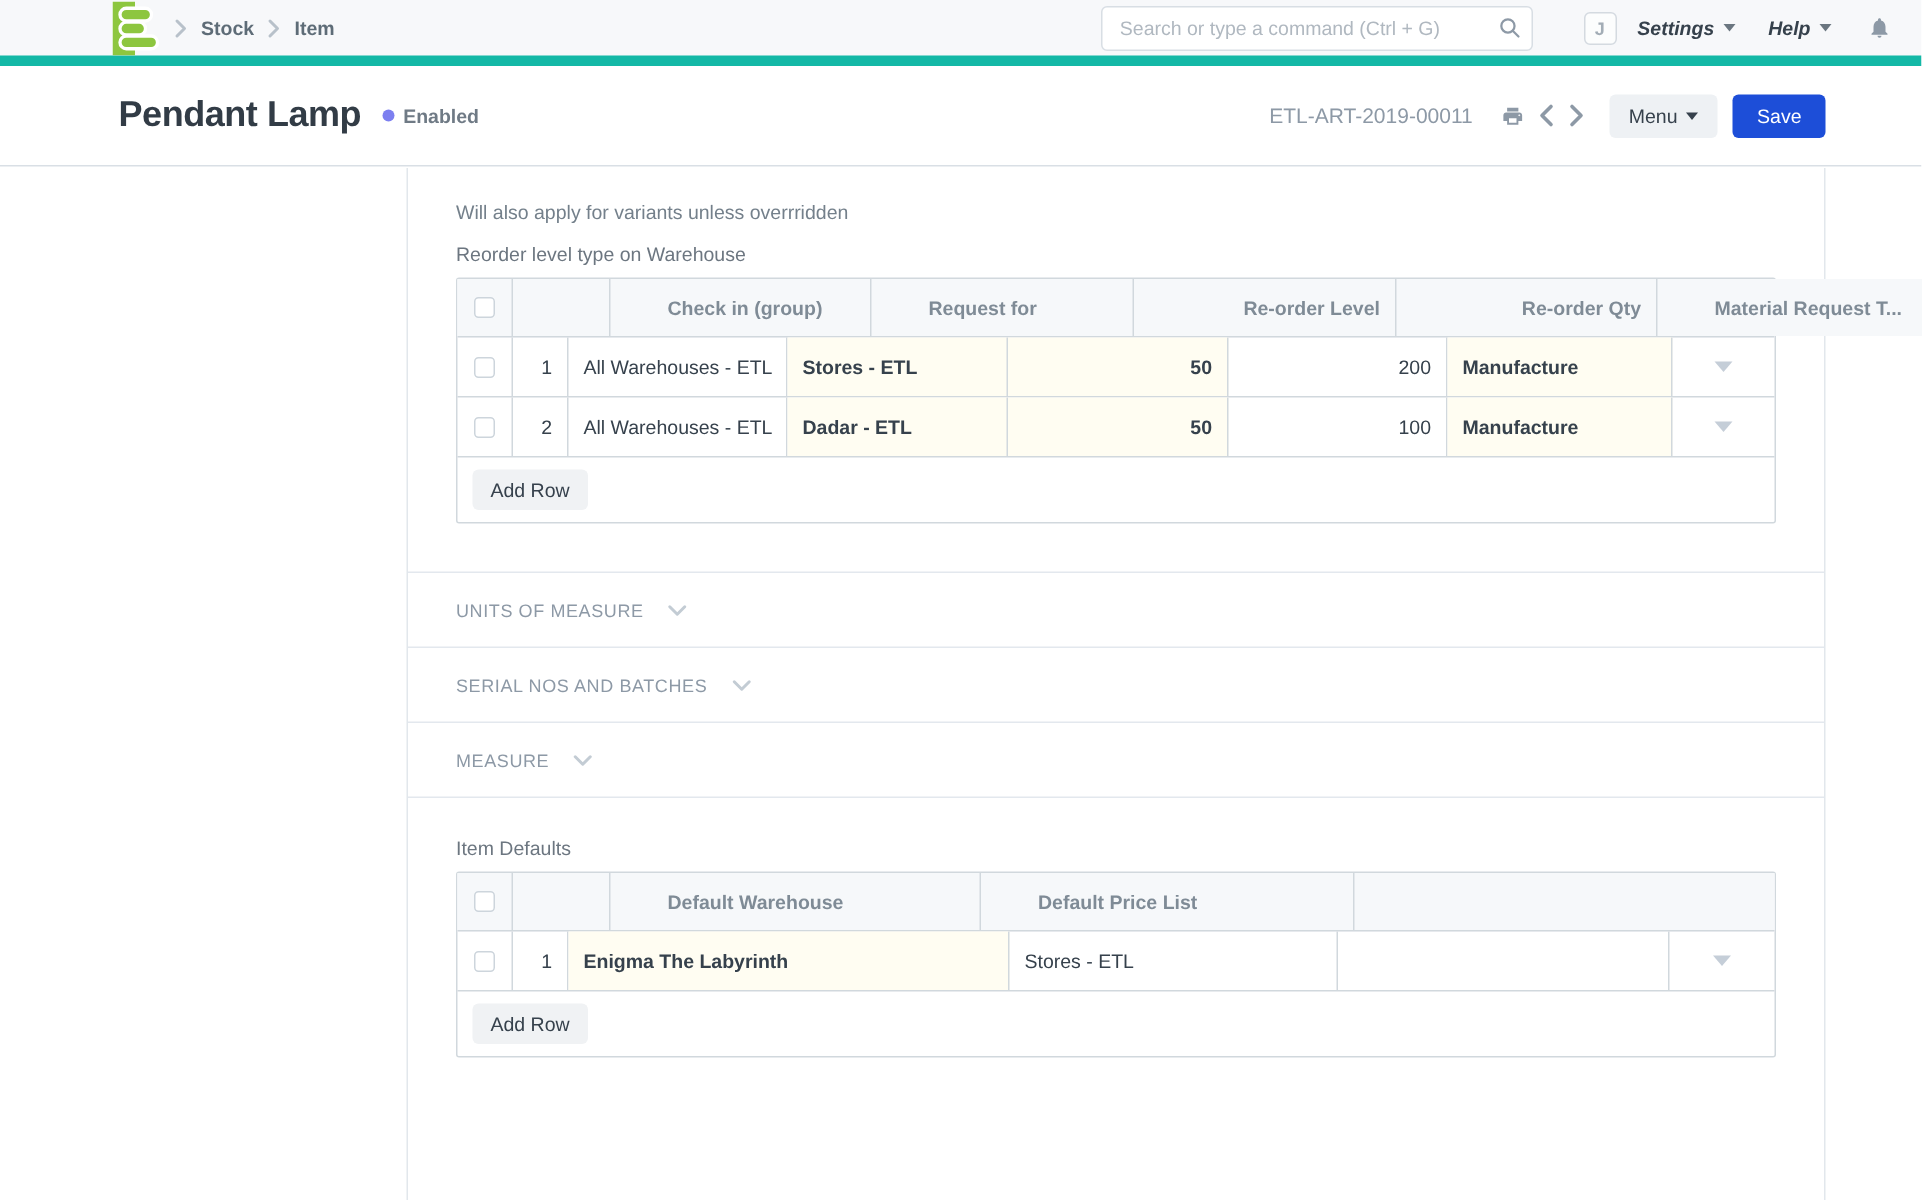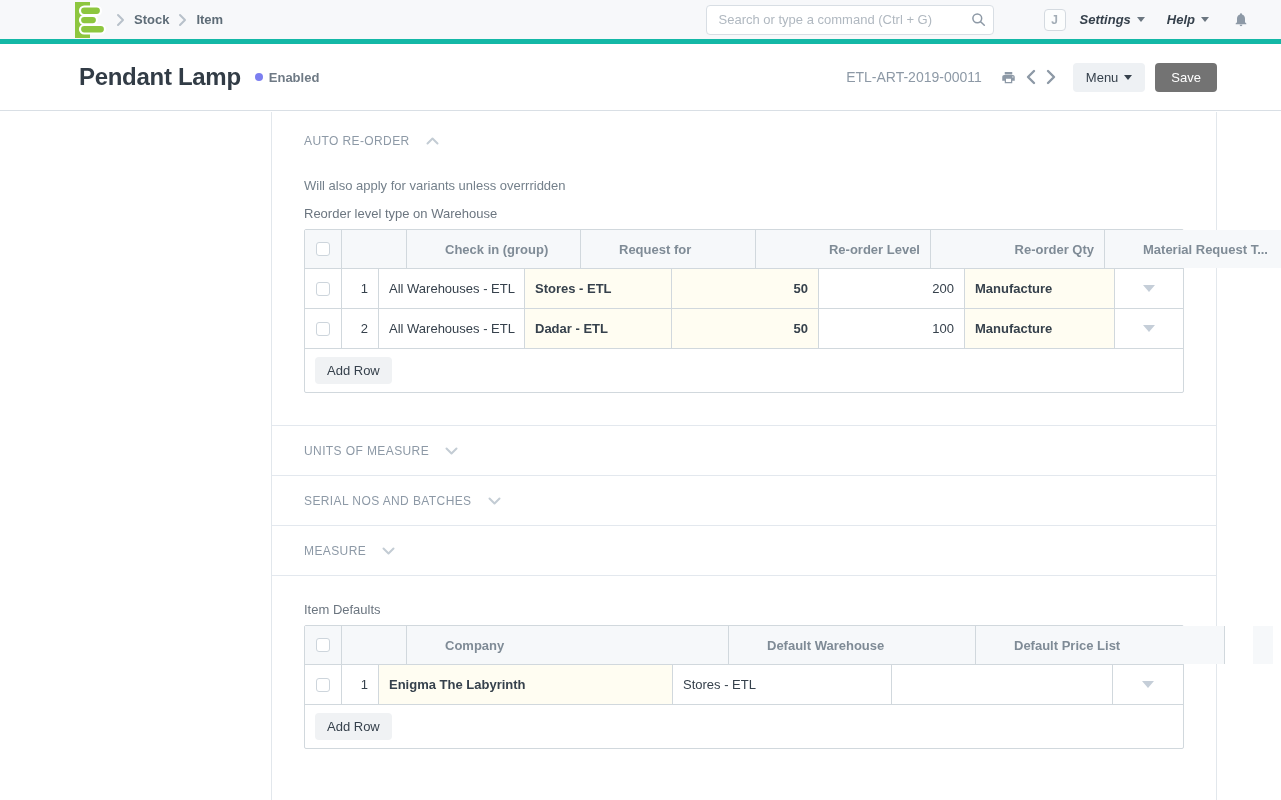--- a/index.html
+++ b/index.html
@@ -1,26 +1,26 @@
 <!DOCTYPE html>
 <html><head>
 <meta charset="utf-8">
 <style>
   * { margin:0; padding:0; box-sizing:border-box; }
   html,body { width:1281px; height:800px; overflow:hidden; background:#fff;
     font-family:"Liberation Sans","DejaVu Sans",sans-serif; font-size:13px; color:#36414c; }
 
   
-  .navbar { height:44px; background:#f7f8fa; border-bottom:5px solid #14b8a6;
-    display:flex; align-items:center; padding:0 32px 0 75px; position:relative; }
+  .navbar { height:44px; background:#f7f8fa; border-bottom:7px solid #14b8a6;
+    display:flex; align-items:center; padding:0 20px 0 75px; position:relative; }
   .logo { width:32px; height:36px; display:block; }
   .crumb-sep { margin:0 9px; display:flex; align-items:center; }
   .crumb { font-weight:700; color:#5e6c77; font-size:13px; text-decoration:none; cursor:pointer; }
   .nav-right { margin-left:auto; display:flex; align-items:center; }
-  .search-wrap { position:relative; width:288px; margin-right:50px; }
+  .search-wrap { position:relative; width:288px; margin-right:34px; }
   .search-input { width:100%; height:30px; border:1px solid #d8dee4; border-radius:4px;
     background:#fff; padding:0 30px 0 12px; font-size:13px; color:#36414c; outline:none;
     font-family:inherit; }
   .search-input::placeholder { color:#b0b8c0; }
   .search-icon { position:absolute; right:8px; top:7px; }
   .avatar { width:22px; height:22px; border:1px solid #d4dae0; border-radius:4px; background:#fcfdfd;
     color:#a3adb6; font-size:12px; font-weight:700; display:flex; align-items:center; justify-content:center;
     margin-right:14px; cursor:pointer; }
   .nav-menu { display:flex; align-items:center; font-weight:700; color:#36414c; margin-right:22px; cursor:pointer;font-style:italic; }
   .caret-down { display:inline-block; width:0; height:0; border-left:4px solid transparent;
@@ -33,21 +33,21 @@
   .page-title { font-size:24px; font-weight:700; color:#323c46; letter-spacing:-0.3px; }
   .status-ind { display:flex; align-items:center; margin-left:14px; }
   .status-dot { width:8px; height:8px; border-radius:50%; background:#7c7ff0; margin-right:6px; }
   .status-text { font-size:13px; font-weight:700; color:#6f7a85; }
   .head-right { margin-left:auto; display:flex; align-items:center; }
   .doc-id { color:#8d99a6; font-size:14px; margin-right:14px; }
   .icon-btn { display:flex; align-items:center; margin:0 5px; cursor:pointer; }
   .btn { border:none; border-radius:4px; font-size:13px; font-weight:400; cursor:pointer;
     padding:7px 13px; font-family:inherit; display:inline-flex; align-items:center; }
   .btn-default { background:#eef1f4; color:#36414c; margin-left:12px; }
-  .btn-primary { background:#737373; color:#fff; margin-left:10px; font-weight:400; padding:7px 16px;text-align:center; }
+  .btn-primary { background:#1d4ed8; color:#fff; margin-left:10px; font-weight:400; padding:7px 16px;text-align:center; }
 
   
   .form-wrap { position:absolute; top:112px; left:271px; width:946px; bottom:-40px;
     border-left:1px solid #e2e7ec; border-right:1px solid #e2e7ec; background:#fff; }
   .section { border-bottom:1px solid #e3e8ee; }
   .sec-head { display:flex; align-items:center; font-size:12px; letter-spacing:0.4px;
     color:#8d99a6; font-weight:500; cursor:pointer; }
   .sec-head .chev { margin-left:16px; display:flex; align-items:center; }
   .sec-open { padding:22px 32px 32px; }
   .sec-open .sec-head { margin-bottom:30px; }
@@ -169,28 +169,20 @@
       <span>Menu</span>
       <span class="caret-down" style="border-top-color:#36414c;"></span>
     </button>
     <button class="btn btn-primary">Save</button>
   </div>
 </div>
 
 <div class="form-wrap">
 
   <div class="section sec-open">
-    <div class="sec-head">
-      <span>AUTO RE-ORDER</span>
-      <span class="chev">
-        <svg width="13" height="8" viewBox="0 0 13 8">
-            <polyline points="1.5,6.5 6.5,1.5 11.5,6.5" fill="none" stroke="#c3ccd4" stroke-width="2" stroke-linecap="round" stroke-linejoin="round"></polyline>
-          </svg>
-      </span>
-    </div>
     <div class="sec-desc">Will also apply for variants unless overrridden</div>
     <div class="field-label">Reorder level type on Warehouse</div>
 
     <div class="grid t1">
       <div class="grow head">
         <div class="gcell c-check">
             <span class="checkbox"></span>
           </div>
         <div class="gcell c-idx"></div>
         <div class="gcell c3">Check in (group)</div>
@@ -272,21 +264,20 @@
 
   <div class="section sec-open sales-sec">
     <div class="field-label">Item Defaults</div>
 
     <div class="grid t2">
       <div class="grow head">
         <div class="gcell c-check">
             <span class="checkbox"></span>
           </div>
         <div class="gcell c-idx"></div>
-        <div class="gcell c3">Company</div>
         <div class="gcell c4">Default Warehouse</div>
         <div class="gcell c5">Default Price List</div>
         <div class="gcell c-last"></div>
       </div>
 
       <div class="grow">
         <div class="gcell c-check">
             <span class="checkbox"></span>
           </div>
         <div class="gcell c-idx">1</div>

